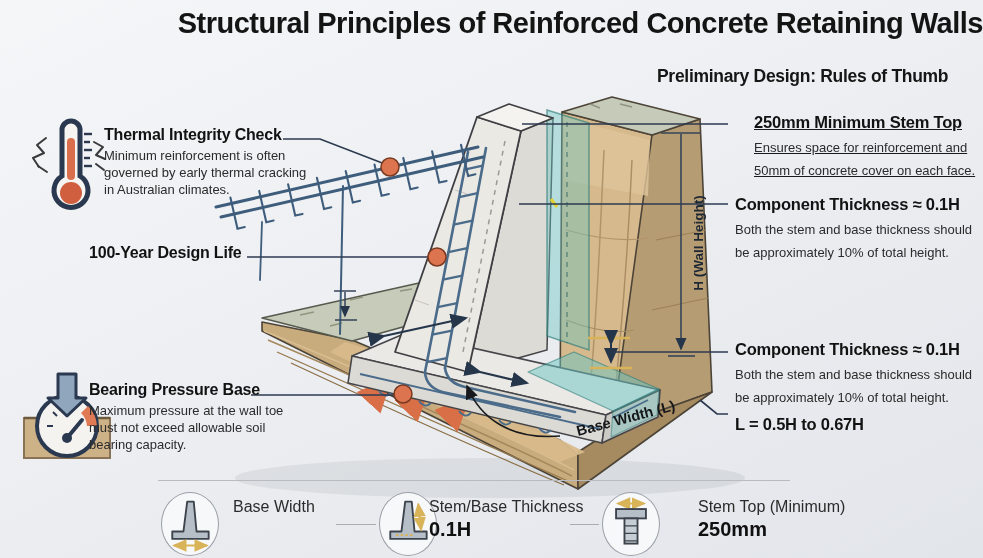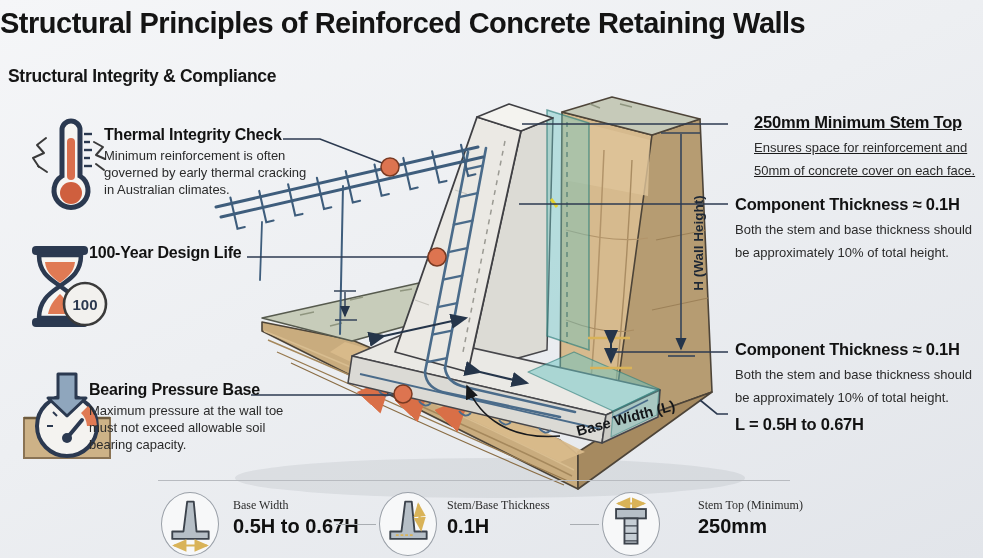--- a/index.html
+++ b/index.html
@@ -8,21 +8,21 @@
   .stage {
     position:relative; width:983px; height:558px; overflow:hidden;
     background:linear-gradient(155deg,#f5f6f8 0%,#edeff2 45%,#e2e5ea 100%);
     color:#1a1a1a;
   }
   .scene { position:absolute; left:0; top:0; width:983px; height:558px; z-index:1; }
   svg text { font-family:"Liberation Sans", sans-serif; }
 
   .title {
     position:absolute; left:0; right:0; top:7px; z-index:2;
-    text-align:left; font-size:29px; font-weight:bold; letter-spacing:-0.5px; color:#141414;
+    text-align:right; font-size:29px; font-weight:bold; letter-spacing:-0.5px; color:#141414;
   }
   .heading { position:absolute; z-index:2; font-size:17.5px; font-weight:bold; letter-spacing:-0.3px; color:#161616; }
   .heading-left { left:8px; top:66px; }
   .heading-right { left:657px; top:66px; }
 
   .info { position:absolute; z-index:2; }
   .info-title { font-size:16px; font-weight:bold; letter-spacing:-0.2px; color:#121212; margin-bottom:3px; white-space:nowrap; }
   .info-body { font-size:13px; line-height:17px; color:#2b2b2b; }
   .info-thermal { left:104px; top:126px; width:208px; }
   .info-100yr   { left:89px;  top:244px; width:196px; }
@@ -45,35 +45,35 @@
   .fitem { position:absolute; z-index:2; }
   .fitem-icon {
     display:block; width:58px; height:64px; border-radius:50%;
     border:1.5px solid #9aa0a8; background:#f7f8f9;
   }
   .fi-1 { left:161px; top:492px; }
   .fi-2 { left:379px; top:492px; }
   .fi-3 { left:602px; top:492px; }
   .ftext { position:absolute; z-index:2; }
   .ft-1 { left:233px; top:498px; }
-  .ft-2 { left:447px; top:498px; }
+  .ft-2 { left:429px; top:498px; }
   .ft-3 { left:698px; top:498px; }
-  .f-label { font-size:12px; color:#2b2b2b; white-space:nowrap;font-family:Liberation Serif, serif; }
+  .f-label { font-size:16px; color:#2b2b2b; white-space:nowrap; }
   .f-value { font-size:20px; font-weight:bold; color:#101010; margin-top:2px; white-space:nowrap; }
   .f-conn { position:absolute; z-index:2; height:1px; background:#a9adb2; top:524px; }
   .fc-1 { left:336px; width:40px; }
   .fc-2 { left:570px; width:29px; }
 </style>
 </head>
 <body>
 
 <div class="stage">
 
   <h1 class="title">Structural Principles of Reinforced Concrete Retaining Walls</h1>
-  <h2 class="heading heading-left">Structural Integrity &amp; Compliance</h2>
+  <h2 class="heading heading-right">Preliminary Design: Rules of Thumb</h2>
 
   <svg class="scene" viewBox="0 0 983 558">
     <defs>
       <marker id="mNavy" markerWidth="9" markerHeight="8" refX="7" refY="3.5" orient="auto">
           <path d="M0,0 L8,3.5 L0,7 Z" fill="#25354a"></path>
         </marker>
       <marker id="mOrange" markerWidth="10" markerHeight="9" refX="8" refY="4" orient="auto">
           <path d="M0,0 L9,4 L0,8 Z" fill="#d96f47"></path>
         </marker>
       <marker id="mYellow" markerWidth="9" markerHeight="8" refX="7" refY="3.5" orient="auto">
@@ -247,31 +247,20 @@
       <g stroke="#2b3950" stroke-width="2.4">
         <line x1="60" y1="18" x2="68" y2="18"></line>
           <line x1="60" y1="26" x2="66" y2="26"></line>
         <line x1="60" y1="34" x2="68" y2="34"></line>
           <line x1="60" y1="42" x2="66" y2="42"></line>
         <line x1="60" y1="50" x2="68" y2="50"></line>
       </g>
     </svg>
   </span>
 
-  <span class="icon-box icon-hourglass">
-    <svg viewBox="0 0 92 98" width="92" height="98">
-      <rect x="10" y="4" width="56" height="9" rx="4" fill="#2b3950"></rect>
-      <rect x="10" y="76" width="56" height="9" rx="4" fill="#2b3950"></rect>
-      <path d="M17,13 C17,32 30,38 38,44 C30,50 17,57 17,76 L59,76 C59,57 46,50 38,44 C46,38 59,32 59,13 Z" fill="#f6f5f2" stroke="#2b3950" stroke-width="4.5" stroke-linejoin="round"></path>
-      <path d="M23,20 C24,31 32,36 38,41 C44,36 52,31 53,20 Z" fill="#e07a54"></path>
-      <path d="M26,72 C28,62 34,56 38,52 C42,56 48,62 50,72 Z" fill="#e07a54"></path>
-      <circle cx="63" cy="62" r="21" fill="#f2f1ee" stroke="#3a3a3a" stroke-width="2.6"></circle>
-      <text x="63" y="68" text-anchor="middle" font-size="15" font-weight="bold" fill="#2b3950">100</text>
-    </svg>
-  </span>
 
   <span class="icon-box icon-bearing">
     <svg viewBox="0 0 94 94" width="94" height="94">
       <rect x="4" y="50" width="86" height="40" fill="#cdb287" stroke="#8a7354" stroke-width="2"></rect>
       <line x1="4" y1="50" x2="90" y2="50" stroke="#6e5b3e" stroke-width="2.4"></line>
       <path d="M47,88 a30,30 0 0 1 -30,-30 a30,30 0 0 1 60,0 a30,30 0 0 1 -30,30 Z" fill="#f4f3f0" stroke="#2b3950" stroke-width="4"></path>
       <path d="M68,38 a30,30 0 0 1 9,20 l-10,0 a20,20 0 0 0 -6,-13 Z" fill="#e07a54"></path>
       <g stroke="#2b3950" stroke-width="2">
           <line x1="27" y1="58" x2="33" y2="58"></line>
           <line x1="47" y1="38" x2="47" y2="44"></line>
@@ -358,21 +347,20 @@
           </marker>
         <marker id="fy6" markerWidth="8" markerHeight="8" refX="6" refY="3" orient="auto">
             <path d="M0,0 L7,3 L0,6 Z" fill="#d9b358"></path>
           </marker>
       </defs>
     </svg>
   </span>
 
   <div class="ftext ft-1">
     <div class="f-label">Base Width</div>
-    <div class="f-value">0.5H to 0.67H</div>
   </div>
   <div class="ftext ft-2">
     <div class="f-label">Stem/Base Thickness</div>
     <div class="f-value">0.1H</div>
   </div>
   <div class="ftext ft-3">
     <div class="f-label">Stem Top (Minimum)</div>
     <div class="f-value">250mm</div>
   </div>
   <div class="f-conn fc-1"></div>

